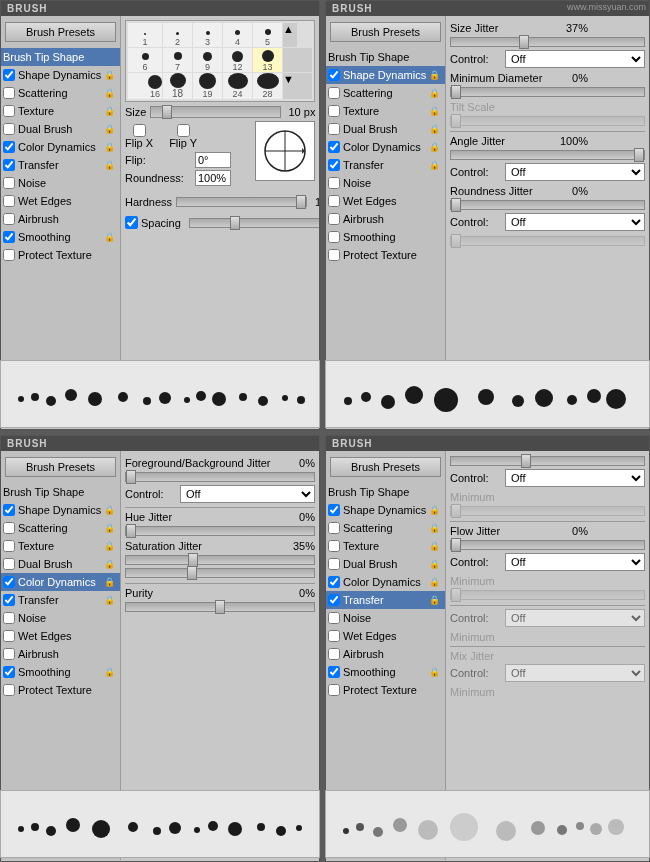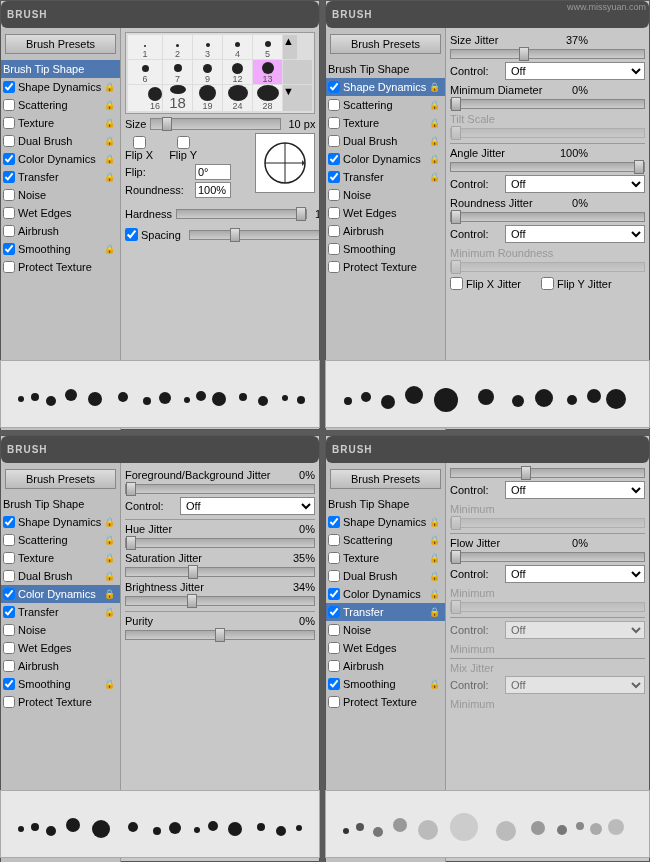--- a/index.html
+++ b/index.html
@@ -26,23 +26,22 @@
     
     .q3 { left: 0; top: 435px; width: 320px; height: 427px; }
     
     .q4 { left: 325px; top: 435px; width: 325px; height: 427px; }
 
     .panel-title {
       background: #4a4a4a;
       color: #ccc;
       font-size: 10px;
       font-weight: bold;
-      padding: 8px 6px;
+      padding: 2px 6px;
       letter-spacing: 1px;
-      border-radius: 6px;
     }
 
     .panel-content {
       display: flex;
       height: calc(100% - 16px);
     }
 
     
     .sidebar {
       width: 120px;
@@ -361,25 +360,25 @@
           <div style="background:#f0f0f0; display:flex; flex-direction:column; align-items:center; justify-content:flex-end; height:24px; font-size:9px; color:#555;"><div style="background:#222;border-radius:50%;width:3px;height:3px;margin-bottom:2px;"></div>2</div>
           <div style="background:#f0f0f0; display:flex; flex-direction:column; align-items:center; justify-content:flex-end; height:24px; font-size:9px; color:#555;"><div style="background:#222;border-radius:50%;width:4px;height:4px;margin-bottom:2px;"></div>3</div>
           <div style="background:#f0f0f0; display:flex; flex-direction:column; align-items:center; justify-content:flex-end; height:24px; font-size:9px; color:#555;"><div style="background:#222;border-radius:50%;width:5px;height:5px;margin-bottom:2px;"></div>4</div>
           <div style="background:#f0f0f0; display:flex; flex-direction:column; align-items:center; justify-content:flex-end; height:24px; font-size:9px; color:#555;"><div style="background:#222;border-radius:50%;width:6px;height:6px;margin-bottom:2px;"></div>5</div>
           <div style="background:#ccc; width:14px;">▲</div>
 
           <div style="background:#f0f0f0; display:flex; flex-direction:column; align-items:center; justify-content:flex-end; height:24px; font-size:9px; color:#555;"><div style="background:#222;border-radius:50%;width:7px;height:7px;margin-bottom:2px;"></div>6</div>
           <div style="background:#f0f0f0; display:flex; flex-direction:column; align-items:center; justify-content:flex-end; height:24px; font-size:9px; color:#555;"><div style="background:#222;border-radius:50%;width:8px;height:8px;margin-bottom:2px;"></div>7</div>
           <div style="background:#f0f0f0; display:flex; flex-direction:column; align-items:center; justify-content:flex-end; height:24px; font-size:9px; color:#555;"><div style="background:#222;border-radius:50%;width:9px;height:9px;margin-bottom:1px;"></div>9</div>
           <div style="background:#f0f0f0; display:flex; flex-direction:column; align-items:center; justify-content:flex-end; height:24px; font-size:9px; color:#555;"><div style="background:#222;border-radius:50%;width:11px;height:11px;margin-bottom:0px;"></div>12</div>
-          <div style="background:#f0abfc; display:flex; flex-direction:column; align-items:center; justify-content:flex-end; height:24px; font-size:9px; color:#555;text-align:center;"><div style="background:#222;border-radius:50%;width:12px;height:12px;"></div>13</div>
+          <div style="background:#fef9c3; display:flex; flex-direction:column; align-items:center; justify-content:flex-end; height:24px; font-size:9px; color:#555;text-align:center;"><div style="background:#222;border-radius:50%;width:12px;height:12px;"></div>13</div>
           <div style="background:#ccc;"></div>
 
           <div style="background:#f0f0f0; display:flex; flex-direction:column; align-items:center; justify-content:flex-end; height:26px; font-size:9px; color:#555;padding-left:20px;"><div style="background:#222;border-radius:50%;width:14px;height:14px;"></div>16</div>
-          <div style="background:#f0f0f0; display:flex; flex-direction:column; align-items:center; justify-content:flex-end; height:26px; font-size:15px; color:#555;"><div style="background:#222;border-radius:50%;width:16px;height:16px;"></div>18</div>
+          <div style="background:#f0f0f0; display:flex; flex-direction:column; align-items:center; justify-content:flex-end; height:26px; font-size:10px; color:#555;"><div style="background:#222;border-radius:50%;width:16px;height:16px;"></div>18</div>
           <div style="background:#f0f0f0; display:flex; flex-direction:column; align-items:center; justify-content:flex-end; height:26px; font-size:9px; color:#555;"><div style="background:#222;border-radius:50%;width:17px;height:17px;"></div>19</div>
           <div style="background:#f0f0f0; display:flex; flex-direction:column; align-items:center; justify-content:flex-end; height:26px; font-size:9px; color:#555;"><div style="background:#222;border-radius:50%;width:20px;height:20px;"></div>24</div>
           <div style="background:#f0f0f0; display:flex; flex-direction:column; align-items:center; justify-content:flex-start; height:26px; font-size:9px; color:#555;"><div style="background:#222;border-radius:50%;width:22px;height:22px;"></div>28</div>
           <div style="background:#ccc;">▼</div>
         </div>
       </div>
 
       <div class="size-row">
         <span>Size</span>
         <input type="range" min="1" max="100" value="10" style="">
@@ -557,35 +556,22 @@
         <label>Roundness Jitter</label>
         <span class="val-label">0%</span>
       </div>
       <input type="range" min="0" max="100" value="0" class="full-slider" style="">
       
       <div class="control-row">
         <label>Control:</label>
         <select><option>Off</option></select>
       </div>
       
-      <div class="sd-row">
-        <label class="gray-text">Minimum Roundness</label>
-      </div>
       <input type="range" min="0" max="100" value="0" class="full-slider" style="opacity: 0.4;">
       
-      <div class="flip-check-row">
-        <label>
-          <input type="checkbox" style="">
-          <span>Flip X Jitter</span>
-        </label>
-        <label>
-          <input type="checkbox" style="">
-          <span>Flip Y Jitter</span>
-        </label>
-      </div>
     </div>
   </div>
 </div>
 
 <div style="position:absolute; left:325px; top:360px; width:325px; height:68px; background:#e8e8e8; border:1px solid #aaa; display:flex; align-items:center; padding:0 12px;">
   <svg width="298" height="50">
     <circle cx="10" cy="32" r="4" fill="#1a1a1a"></circle>
     <circle cx="28" cy="28" r="5" fill="#1a1a1a"></circle>
     <circle cx="50" cy="33" r="7" fill="#1a1a1a"></circle>
     <circle cx="76" cy="26" r="9" fill="#1a1a1a"></circle>
@@ -681,24 +667,20 @@
         <span class="val-label">0%</span>
       </div>
       <input type="range" min="0" max="100" value="0" class="full-slider" style="">
       
       <div class="jitter-row">
         <label>Saturation Jitter</label>
         <span class="val-label">35%</span>
       </div>
       <input type="range" min="0" max="100" value="35" class="full-slider" style="">
       
-      <div class="jitter-row">
-        <label>Brightness Jitter</label>
-        <span class="val-label">34%</span>
-      </div>
       <input type="range" min="0" max="100" value="34" class="full-slider" style="">
       <hr class="divider">
       
       <div class="jitter-row">
         <label>Purity</label>
         <span class="val-label">0%</span>
       </div>
       <input type="range" min="-100" max="100" value="0" class="full-slider" style="">
     </div>
   </div>

